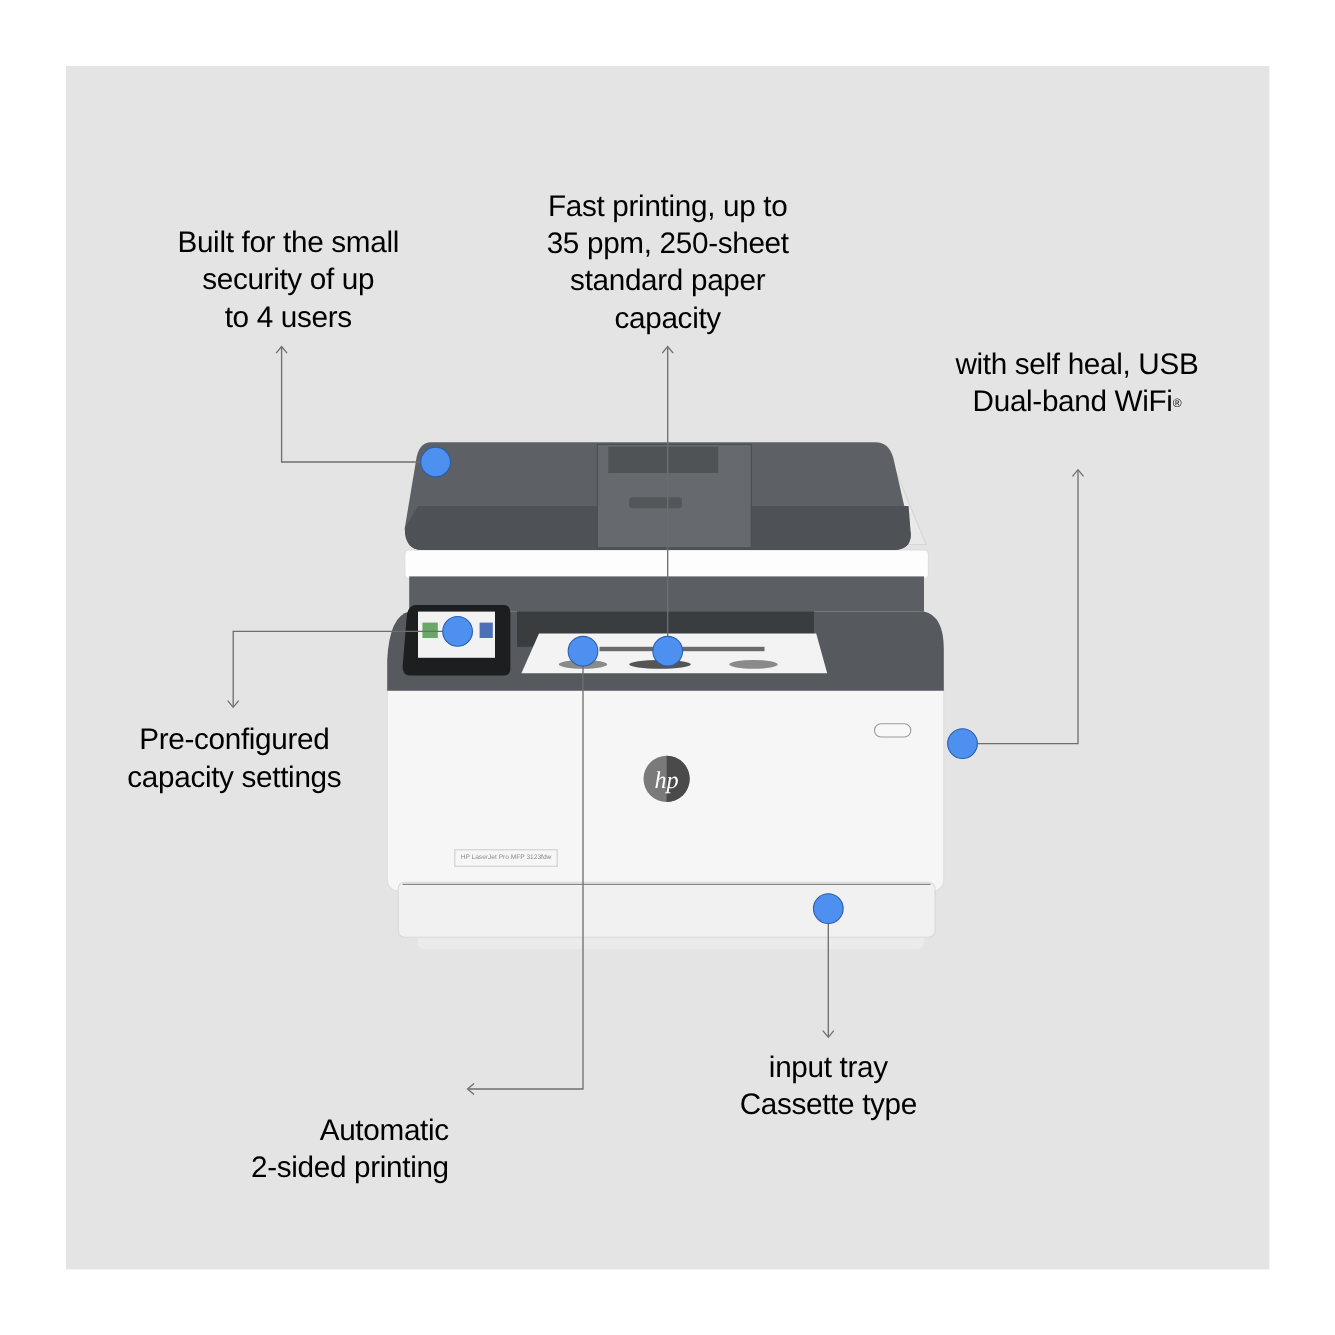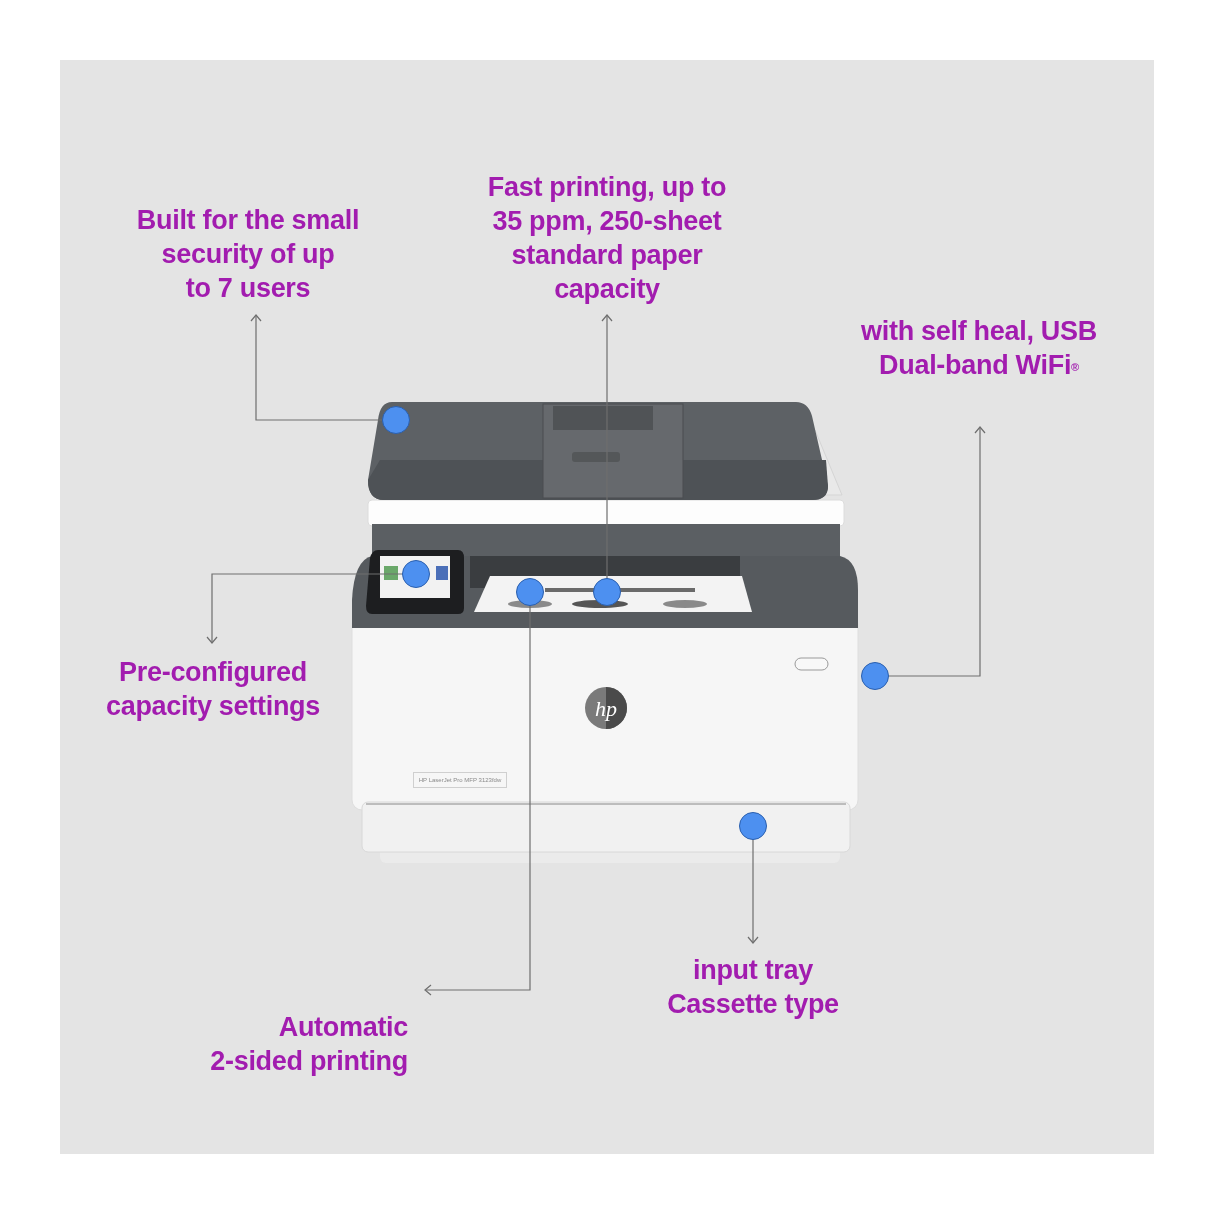--- a/index.html
+++ b/index.html
@@ -1,18 +1,18 @@
 <!DOCTYPE html>
 <html><head>
 <meta charset="utf-8">
 <style>
   html, body { margin:0; padding:0; }
   body { width:1214px; height:1214px; background:#ffffff; position:relative; overflow:hidden; font-family:"Liberation Sans", sans-serif; }
   .panel { position:absolute; left:60px; top:60px; width:1094px; height:1094px; background:#e4e4e4; }
-  .callout { position:absolute; color:#a21caf; font-size:27px; line-height:34px; letter-spacing:-0.3px;font-weight:bold; }
+  .callout { position:absolute; color:#000000; font-size:27px; line-height:34px; letter-spacing:-0.3px; }
   .callout .line { display:block; white-space:nowrap; }
   .center { text-align:center; }
   .right { text-align:right; }
   sup.reg { font-size:11px; vertical-align:top; position:relative; top:2px; }
   svg.lines { position:absolute; left:0; top:0; }
   .hotspot { position:absolute; width:28px; height:28px; border-radius:50%; background:#4d90f0; border:1.5px solid #2a5fae; box-sizing:border-box; cursor:pointer; }
   .printer { position:absolute; left:0; top:0; width:1214px; height:1214px; }
   .model-label { position:absolute; left:413px; top:772px; width:92px; height:14px; border:1px solid #cfcfcf; font-size:6px; color:#8a8a8a; line-height:14px; text-align:center; white-space:nowrap; overflow:hidden; background:#f6f6f6; }
 </style>
 </head>
@@ -90,24 +90,24 @@
   </g>
 </svg>
 
 <div class="hotspot" style="left:382px;top:406px;"></div>
 <div class="hotspot" style="left:593px;top:578px;"></div>
 <div class="hotspot" style="left:861px;top:662px;"></div>
 <div class="hotspot" style="left:402px;top:560px;"></div>
 <div class="hotspot" style="left:516px;top:578px;"></div>
 <div class="hotspot" style="left:739px;top:812px;"></div>
 
-<div class="callout center" style="left:118px;top:203px;width:260px;">
+<div class="callout center" style="left:132px;top:203px;width:260px;">
   <span class="line">Built for the small</span>
   <span class="line">security of up</span>
-  <span class="line">to 7 users</span>
+  <span class="line">to 4 users</span>
 </div>
 
 <div class="callout center" style="left:467px;top:170px;width:280px;">
   <span class="line">Fast printing, up to</span>
   <span class="line">35 ppm, 250-sheet</span>
   <span class="line">standard paper</span>
   <span class="line">capacity</span>
 </div>
 
 <div class="callout center" style="left:838px;top:314px;width:282px;">

